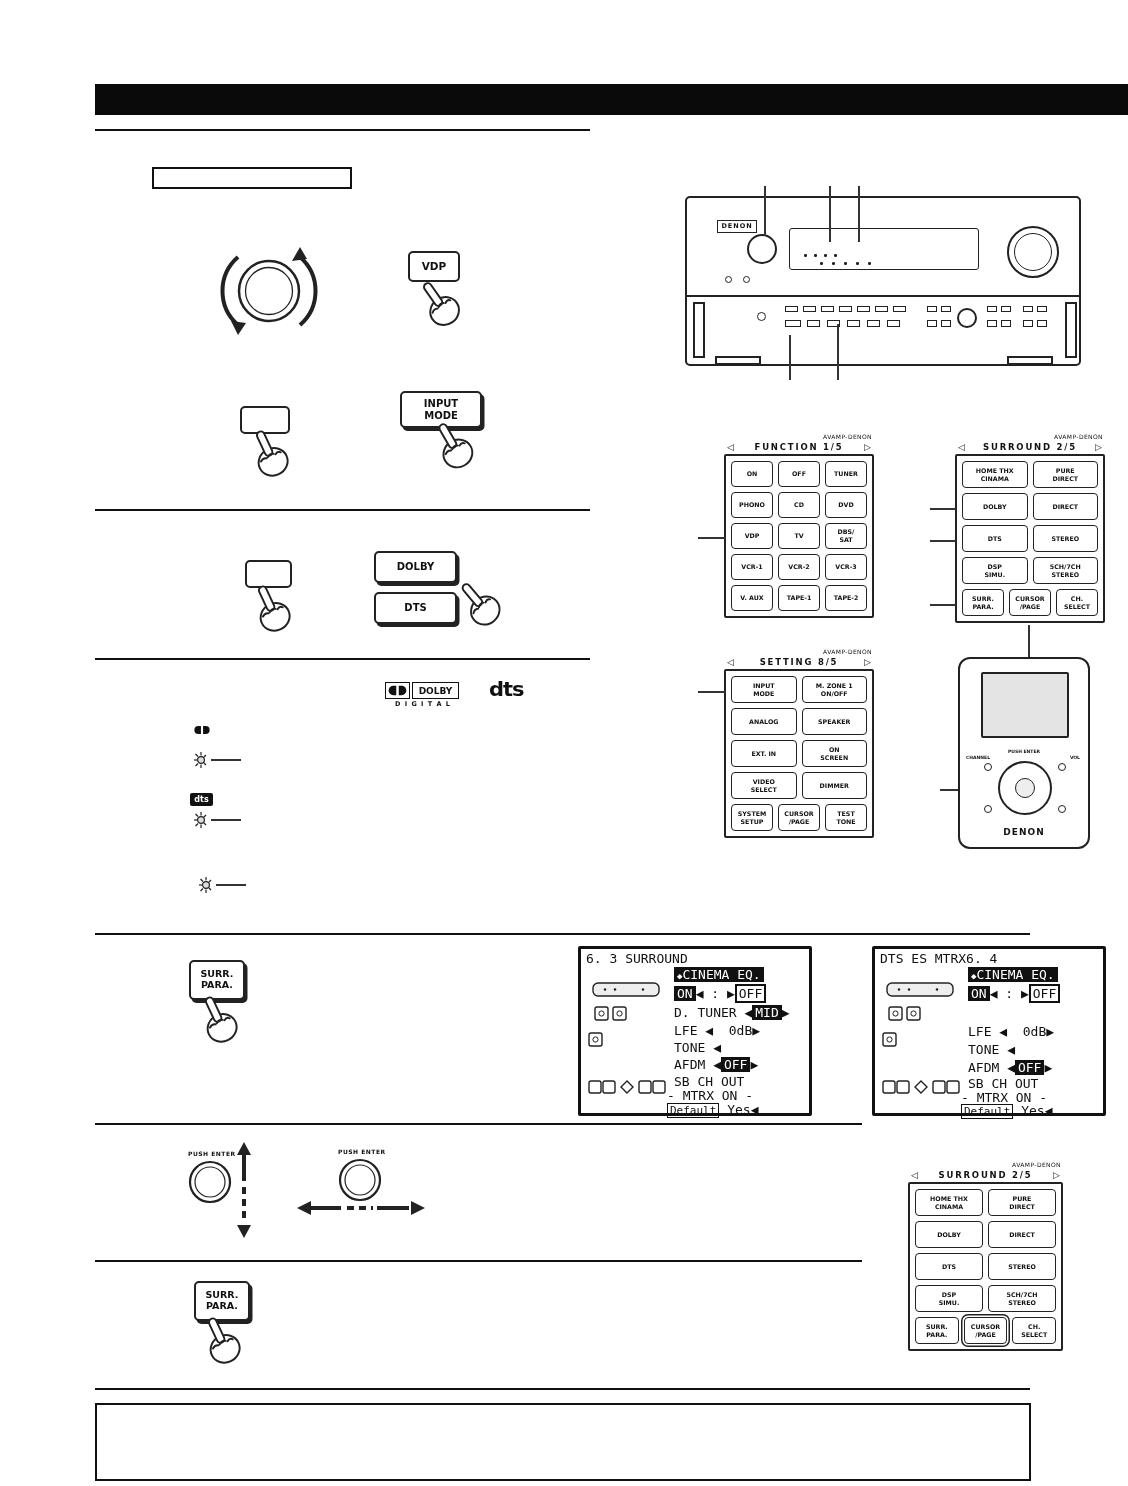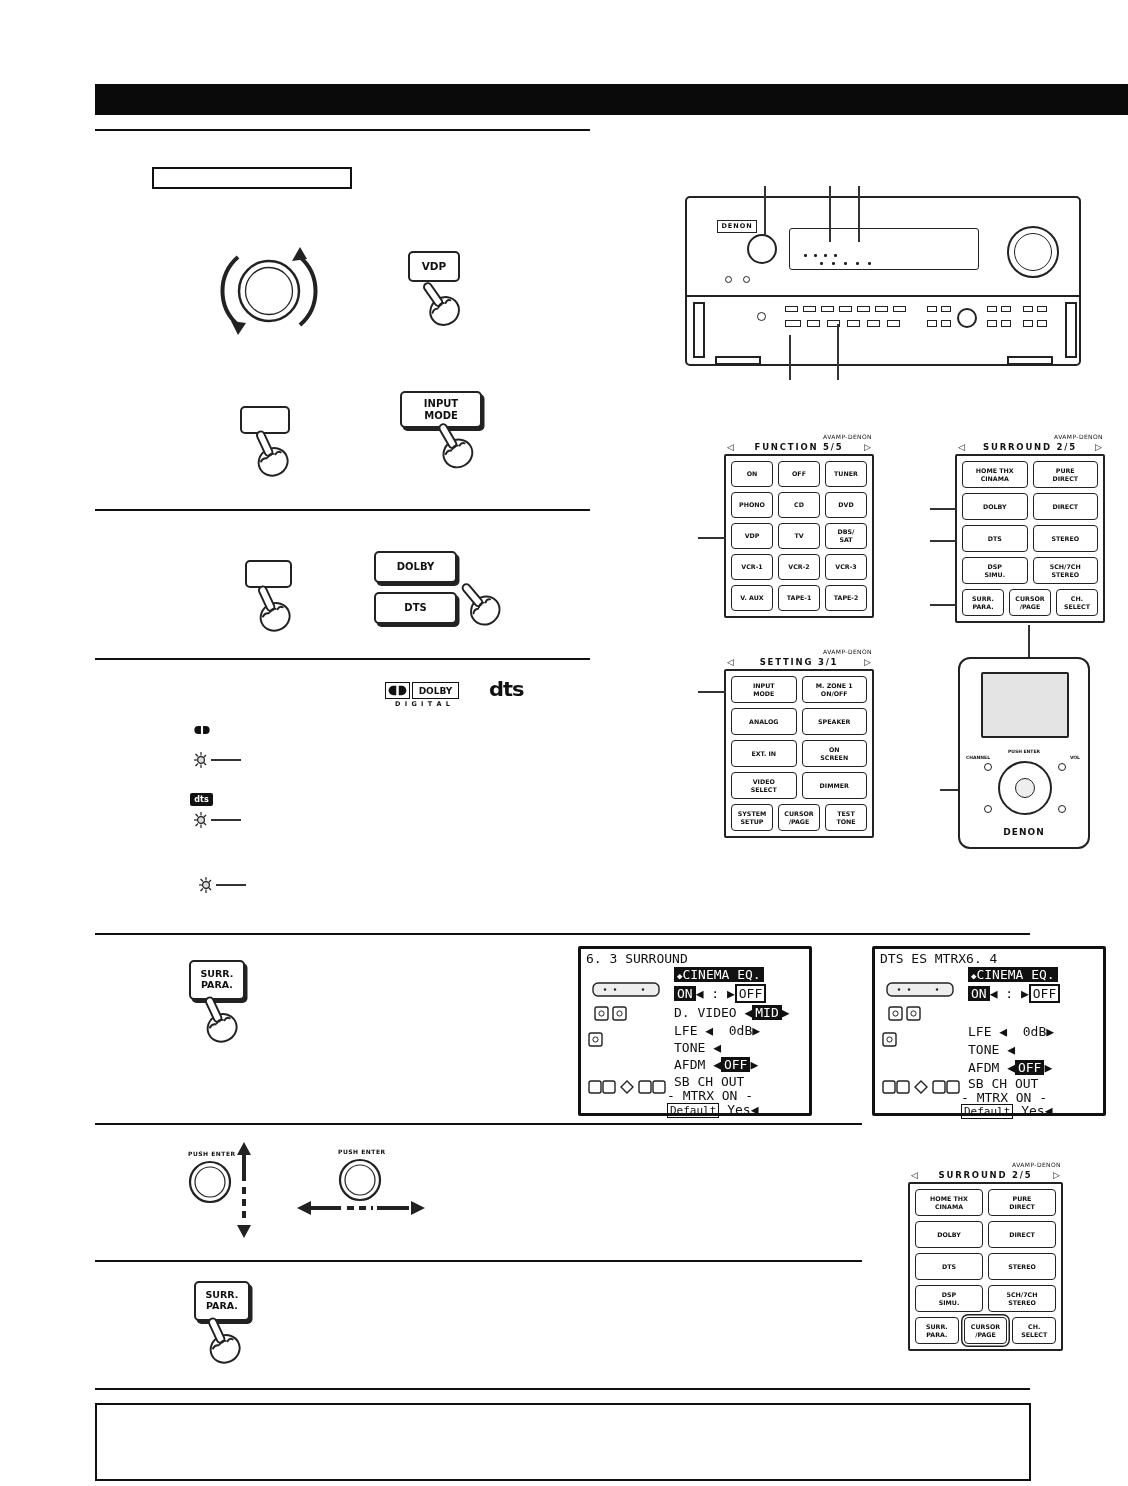--- a/index.html
+++ b/index.html
@@ -225,21 +225,21 @@
   <div class="vcall" style="left:764px;top:186px;height:50px"></div>
   <div class="vcall" style="left:829px;top:186px;height:56px"></div>
   <div class="vcall" style="left:858px;top:186px;height:56px"></div>
   <div class="vcall" style="left:789px;top:335px;height:45px"></div>
   <div class="vcall" style="left:837px;top:324px;height:56px"></div>
 
   <div class="panel" style="left:724px;top:433px">
     <div class="pbrand">AVAMP-DENON</div>
     <div class="phead">
       <span class="tri">◁</span>
-      <span class="ptitle">FUNCTION 5/5</span>
+      <span class="ptitle">FUNCTION 1/5</span>
       <span class="tri">▷</span>
     </div>
     <div class="pbox">
       <div class="pg g3">
         <div class="pbtn">ON</div>
         <div class="pbtn">OFF</div>
         <div class="pbtn">TUNER</div>
         <div class="pbtn">PHONO</div>
         <div class="pbtn">CD</div>
         <div class="pbtn">DVD</div>
@@ -292,21 +292,21 @@
   </div>
   <div class="hcall" style="left:930px;top:508px;width:26px"></div>
   <div class="hcall" style="left:930px;top:540px;width:26px"></div>
   <div class="hcall" style="left:930px;top:604px;width:26px"></div>
   <div class="vcall" style="left:1028px;top:625px;height:33px"></div>
 
   <div class="panel" style="left:724px;top:648px">
     <div class="pbrand">AVAMP-DENON</div>
     <div class="phead">
       <span class="tri">◁</span>
-      <span class="ptitle">SETTING 3/1</span>
+      <span class="ptitle">SETTING 8/5</span>
       <span class="tri">▷</span>
     </div>
     <div class="pbox h27">
       <div class="pg g2">
         <div class="pbtn">INPUT
 MODE</div>
         <div class="pbtn">M. ZONE 1
 ON/OFF</div>
         <div class="pbtn">ANALOG</div>
         <div class="pbtn">SPEAKER</div>
@@ -352,21 +352,21 @@
       <ellipse cx="17" cy="32" rx="13.5" ry="12.5"></ellipse>
         <rect x="13.5" y="1.5" width="7" height="24" rx="3.5"></rect>
       <path d="M7 27 q3 -2.5 6 -.5 M14.5 26 q3 -2.5 6 -.5 M22 26.5 q3 -2 5 .5" fill="none"></path>
     </g>
   </svg>
 
   <div class="lcd" style="left:578px;top:946px">
     <div class="lrow" style="left:5px;top:2px">6. 3 SURROUND</div>
     <div class="lrow" style="left:93px;top:18px"><span class="inv"><span style="font-size:9px">◆</span><span>CINEMA EQ.</span></span></div>
     <div class="lrow" style="left:93px;top:37px"><span class="inv">ON</span><span>◀ : ▶</span><span class="boxed">OFF</span></div>
-    <div class="lrow" style="left:93px;top:56px"><span>D. VIDEO </span><span>◀</span><span class="inv">MID</span><span>▶</span></div>
+    <div class="lrow" style="left:93px;top:56px"><span>D. TUNER </span><span>◀</span><span class="inv">MID</span><span>▶</span></div>
     <div class="lrow" style="left:93px;top:74px">LFE ◀  0dB▶</div>
     <div class="lrow" style="left:93px;top:91px">TONE ◀</div>
     <div class="lrow" style="left:93px;top:108px"><span>AFDM </span><span>◀</span><span class="inv">OFF</span><span>▶</span></div>
     <div class="lrow" style="left:93px;top:125px">SB CH OUT</div>
     <div class="lrow" style="left:86px;top:139px">- MTRX ON -</div>
     <div class="lrow" style="left:86px;top:153px"><span class="boxed2">Default</span><span> </span><span>Yes◀</span></div>
     <svg style="position:absolute;left:6px;top:32px" width="80" height="126" viewBox="0 0 80 126">
       <g stroke="#222" stroke-width="1.4" fill="#fff">
         <rect x="6" y="2" width="66" height="13" rx="5" fill="#eee"></rect>
         <rect x="8" y="26" width="13" height="13" rx="2"></rect>

